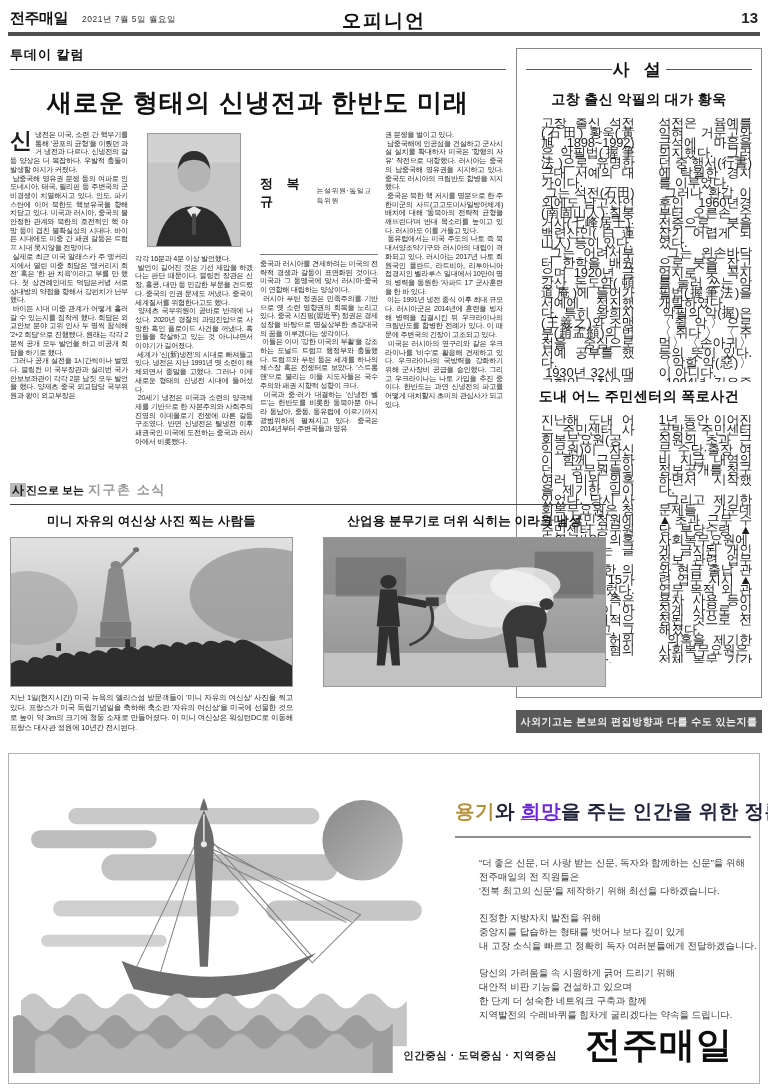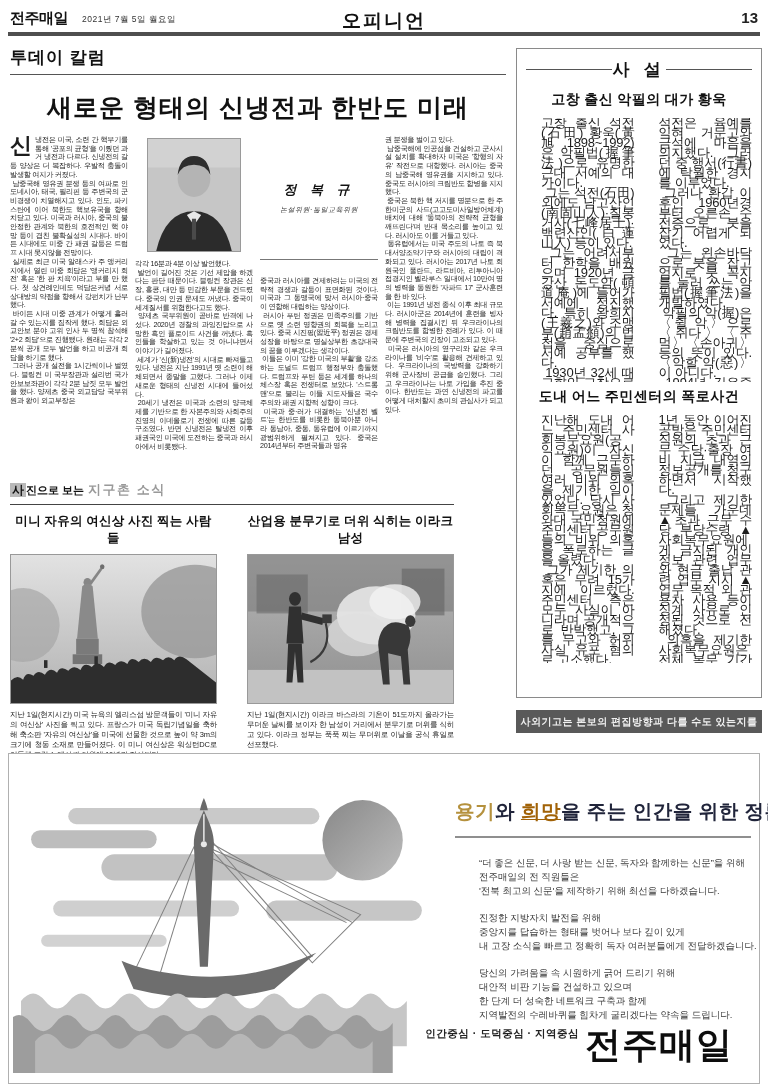--- a/index.html
+++ b/index.html
@@ -9,68 +9,68 @@
   
   .masthead { position:absolute; top:8px; left:10px; right:10px; height:22px; }
   .brand { position:absolute; left:0; top:1px; font-size:15px; font-weight:bold; color:#111; letter-spacing:-0.5px; }
   .edition-date { position:absolute; left:72px; top:6px; font-size:8.5px; color:#333; letter-spacing:0.5px; }
   .section-title { position:absolute; left:50%; transform:translateX(-50%); top:0; font-size:19px; font-weight:bold; color:#111; letter-spacing:2px; }
   .page-number { position:absolute; right:0; top:1px; font-size:15px; font-weight:bold; color:#222; }
   .rule-thick { position:absolute; top:32px; left:8px; right:8px; height:4px; background:#4f4f4f; }
 
   
   .article { position:absolute; top:46px; left:10px; width:496px; }
-  .kicker { font-size:17px; font-weight:bold; color:#111; letter-spacing:1px; }
+  .kicker { font-size:13px; font-weight:bold; color:#111; letter-spacing:1px; }
   .kicker-rule { height:1px; background:#555; margin-top:5px; }
   .headline { text-align:center; font-family:Liberation Sans, sans-serif; font-size:25px; font-weight:bold; color:#111; letter-spacing:1px; margin:16px 0 12px; }
   .body-cols { display:flex; gap:7px; height:352px; overflow:hidden; }
   .colwrap { width:118px; display:flex; flex-direction:column; overflow:hidden; }
   .bcol { font-size:7.2px; line-height:8.7px; letter-spacing:-0.3px; text-align:justify; color:#1c1c1c; white-space:pre-wrap; overflow:hidden; flex:1; }
   .dropcap { float:left; font-family:"Liberation Serif", serif; font-size:22px; line-height:20px; font-weight:bold; padding:0 3px 0 0; letter-spacing:0; }
   .photo-frame { height:124px; padding:2px 12px 8px 12px; }
   .photo-frame svg { width:100%; height:100%; border:1px solid #9a9a9a; background:#cfcfcf; }
-  .author-block { height:124px; display:flex; flex-direction:column; justify-content:center; align-items:center; border-bottom:1px solid #777; margin-bottom:17px;font-style:italic; }
+  .author-block { height:124px; display:flex; flex-direction:row; justify-content:center; align-items:center; border-bottom:1px solid #777; margin-bottom:5px; }
   .author-name { font-size:13px; font-weight:bold; letter-spacing:5px; color:#111; }
   .author-role { font-size:7px; color:#333; margin-top:6px; letter-spacing:0.5px; }
 
   
   .editorial-box { position:absolute; top:48px; left:516px; width:246px; height:650px; border:1.5px solid #8a8a8a; padding:7px 9px; background:#fff; }
   .edit-label-row { display:flex; align-items:center; margin:2px 0 10px; }
   .edit-hline { flex:1; height:1px; background:#555; }
   .edit-label { font-family:"Liberation Serif", serif; font-size:17px; font-weight:bold; letter-spacing:5px; color:#111; }
   .edit-title { text-align:center; font-family:"Liberation Serif", serif; font-size:14px; font-weight:bold; color:#111; letter-spacing:0.5px; margin:6px 0 9px; }
   .edit-cols { display:flex; gap:9px; overflow:hidden; }
   .edit-cols.a1 { height:264px; }
   .edit-cols.a2 { height:248px; }
   .ecol { flex:1; font-size:13px; line-height:10px; letter-spacing:-0.2px; text-align:justify; color:#1c1c1c; white-space:pre-wrap; overflow:hidden;margin-left:15px; }
   .disclaimer { position:absolute; top:710px; left:516px; width:246px; height:23px; background:#595959; color:#f0f0f0; font-size:10px; font-weight:bold; text-align:center; line-height:23px; letter-spacing:0.5px; }
 
   
-  .photos { position:absolute; top:478px; left:10px; width:444px; }
+  .photos { position:absolute; top:478px; left:10px; width:596px; }
   .photos-head { border-bottom:1.5px solid #444; padding:2px 0 5px; }
   .ph-first { background:#b9b9b9; font-weight:bold; font-size:12px; padding:0 2px; color:#111; }
   .ph-rest { font-weight:bold; font-size:11px; color:#111; }
   .ph-title { color:#999; font-size:13px; font-weight:bold; margin-left:4px; letter-spacing:1.5px; }
   .photo-row { display:flex; gap:30px; margin-top:8px; }
   .photo-item { flex:1; }
   .photo-title { text-align:center; font-family:"Liberation Serif", serif; font-size:12.5px; font-weight:bold; color:#111; margin-bottom:7px; letter-spacing:0.3px; }
   .photo-img { height:150px; border:1px solid #999; overflow:hidden; }
   .photo-img svg { width:100%; height:100%; display:block; }
   .photo-caption { margin-top:6px; font-size:7.5px; line-height:10px; letter-spacing:-0.2px; text-align:justify; color:#222; }
 
   
   .banner { position:absolute; top:753px; left:8px; width:752px; height:331px; border:1px solid #b0b0b0; background:#fff; }
   .banner-art { position:absolute; left:4px; top:28px; width:432px; height:295px; }
   .slogan { position:absolute; left:446px; top:44px; width:300px; font-size:19.5px; font-weight:bold; color:#20243a; letter-spacing:0.5px; white-space:nowrap; }
   .slogan .gold { color:#b5913d; }
-  .slogan .blue { color:#a16207;text-decoration:underline; }
+  .slogan .blue { color:#6d28d9;text-decoration:underline; }
   .slogan-rule { position:absolute; left:446px; top:82px; width:296px; height:2px; background:#8f8f8f; }
   .banner-paras { position:absolute; left:470px; top:102px; width:300px; }
   .banner-paras p { font-size:9.5px; line-height:14px; color:#3c3c3c; white-space:pre-line; margin-bottom:13px; }
-  .banner-foot { position:absolute; right:26px; bottom:20px; display:flex; align-items:flex-start; gap:6px; }
+  .banner-foot { position:absolute; right:26px; bottom:20px; display:flex; align-items:flex-end; gap:28px; }
   .motto { font-size:10.5px; font-weight:bold; color:#222; letter-spacing:0.5px; }
   .logo { font-size:36px; font-weight:900; color:#0d0d0d; letter-spacing:1px; line-height:1; }
 </style>
 </head>
 <body>
 
 <div class="page">
 
   <div class="masthead">
     <span class="brand">전주매일</span>
@@ -229,21 +229,20 @@
               <rect x="32" y="16" width="11" height="9" fill="#3a3a3a"></rect>
               <path d="M-8 46 l-2 40 h7 l3 -32 l3 32 h7 l-2 -40 z"></path>
               <path d="M36 25 q8 28 -18 40" fill="none" stroke="#3a3a3a" stroke-width="2.5"></path>
             </g>
             <g transform="translate(160,68)" fill="#383838">
               <circle cx="30" cy="0" r="6"></circle>
               <path d="M28 5 q-22 -10 -32 6 q-5 9 -3 18 l5 36 h8 l-2 -32 l15 3 l3 29 h8 l-3 -36 q6 -14 1 -24 z"></path>
             </g>
           </svg>
         </div>
-        <div class="photo-caption">지난 1일(현지시간) 이라크 바스라의 기온이 51도까지 올라가는 무더운 날씨를 보이자 한 남성이 거리에서 분무기로 더위를 식히고 있다. 이라크 정부는 푹푹 찌는 무더위로 이날을 공식 휴일로 선포했다.</div>
       </div>
     </div>
   </div>
 
   <div class="banner">
     <div class="banner-art">
       <svg viewBox="0 0 430 290" preserveAspectRatio="xMidYMid meet">
         <defs>
           <linearGradient id="moong" x1="0" y1="0" x2="1" y2="1">
             <stop offset="0" stop-color="#888888"></stop>

